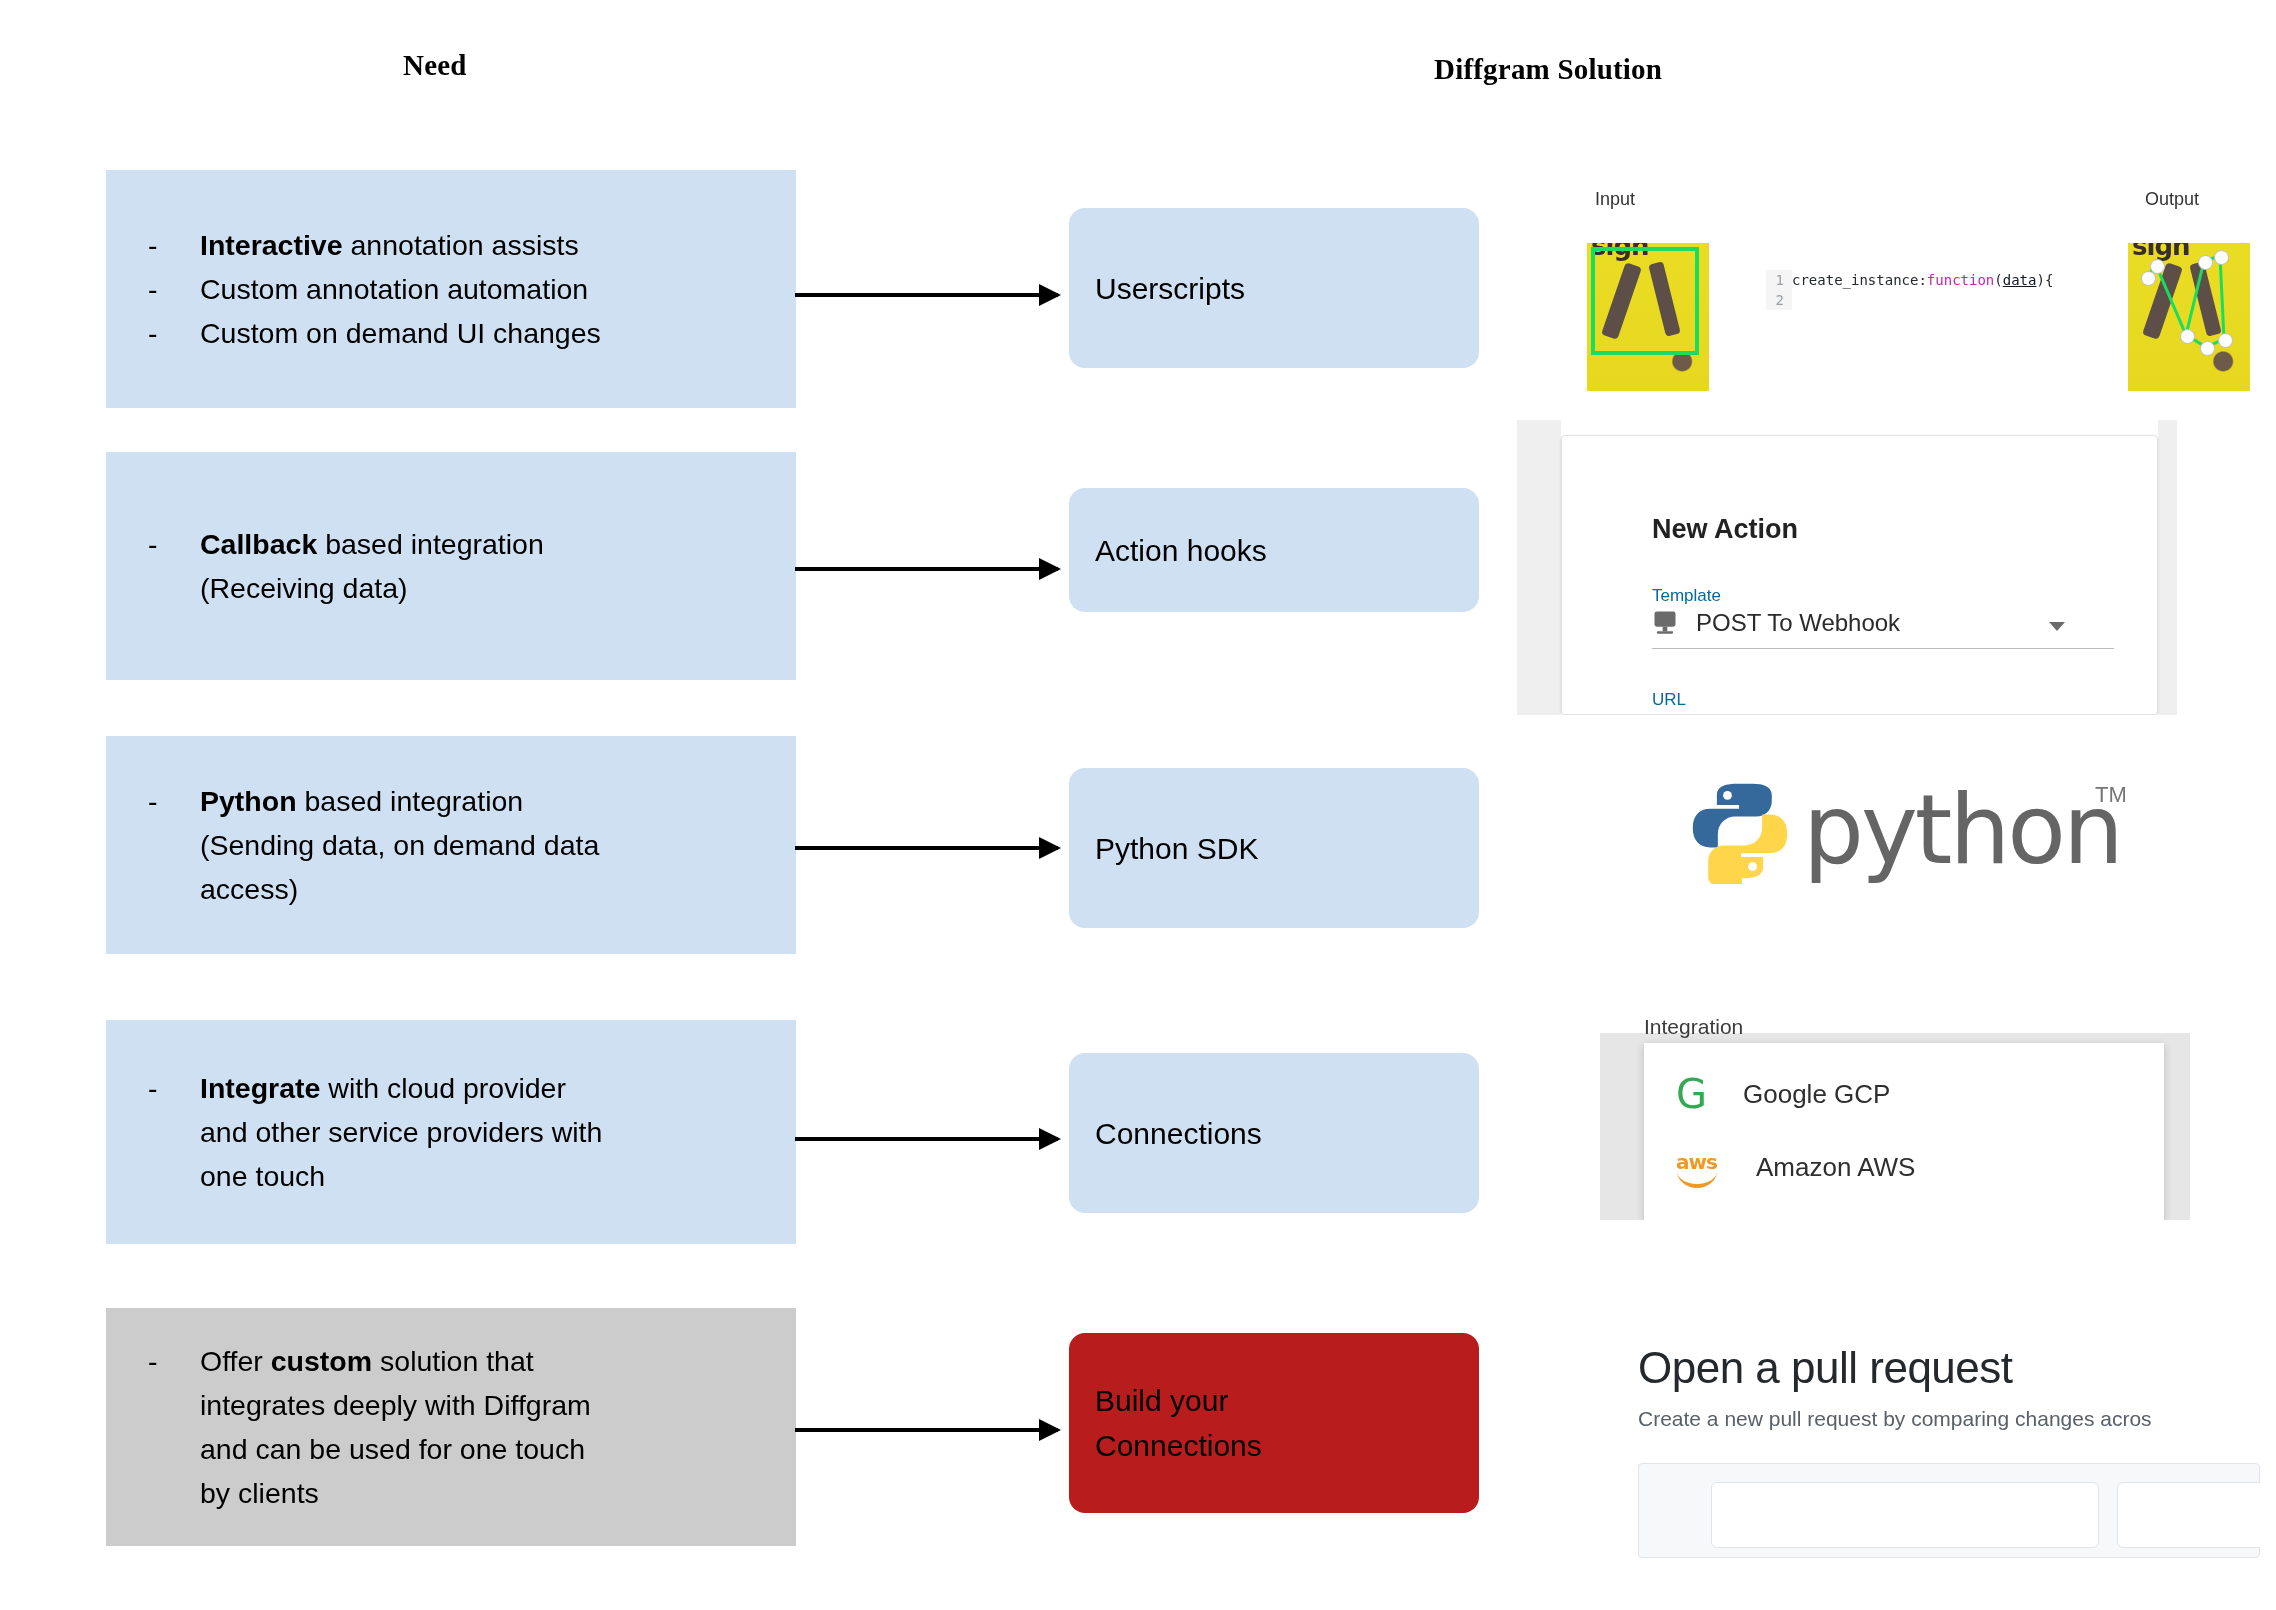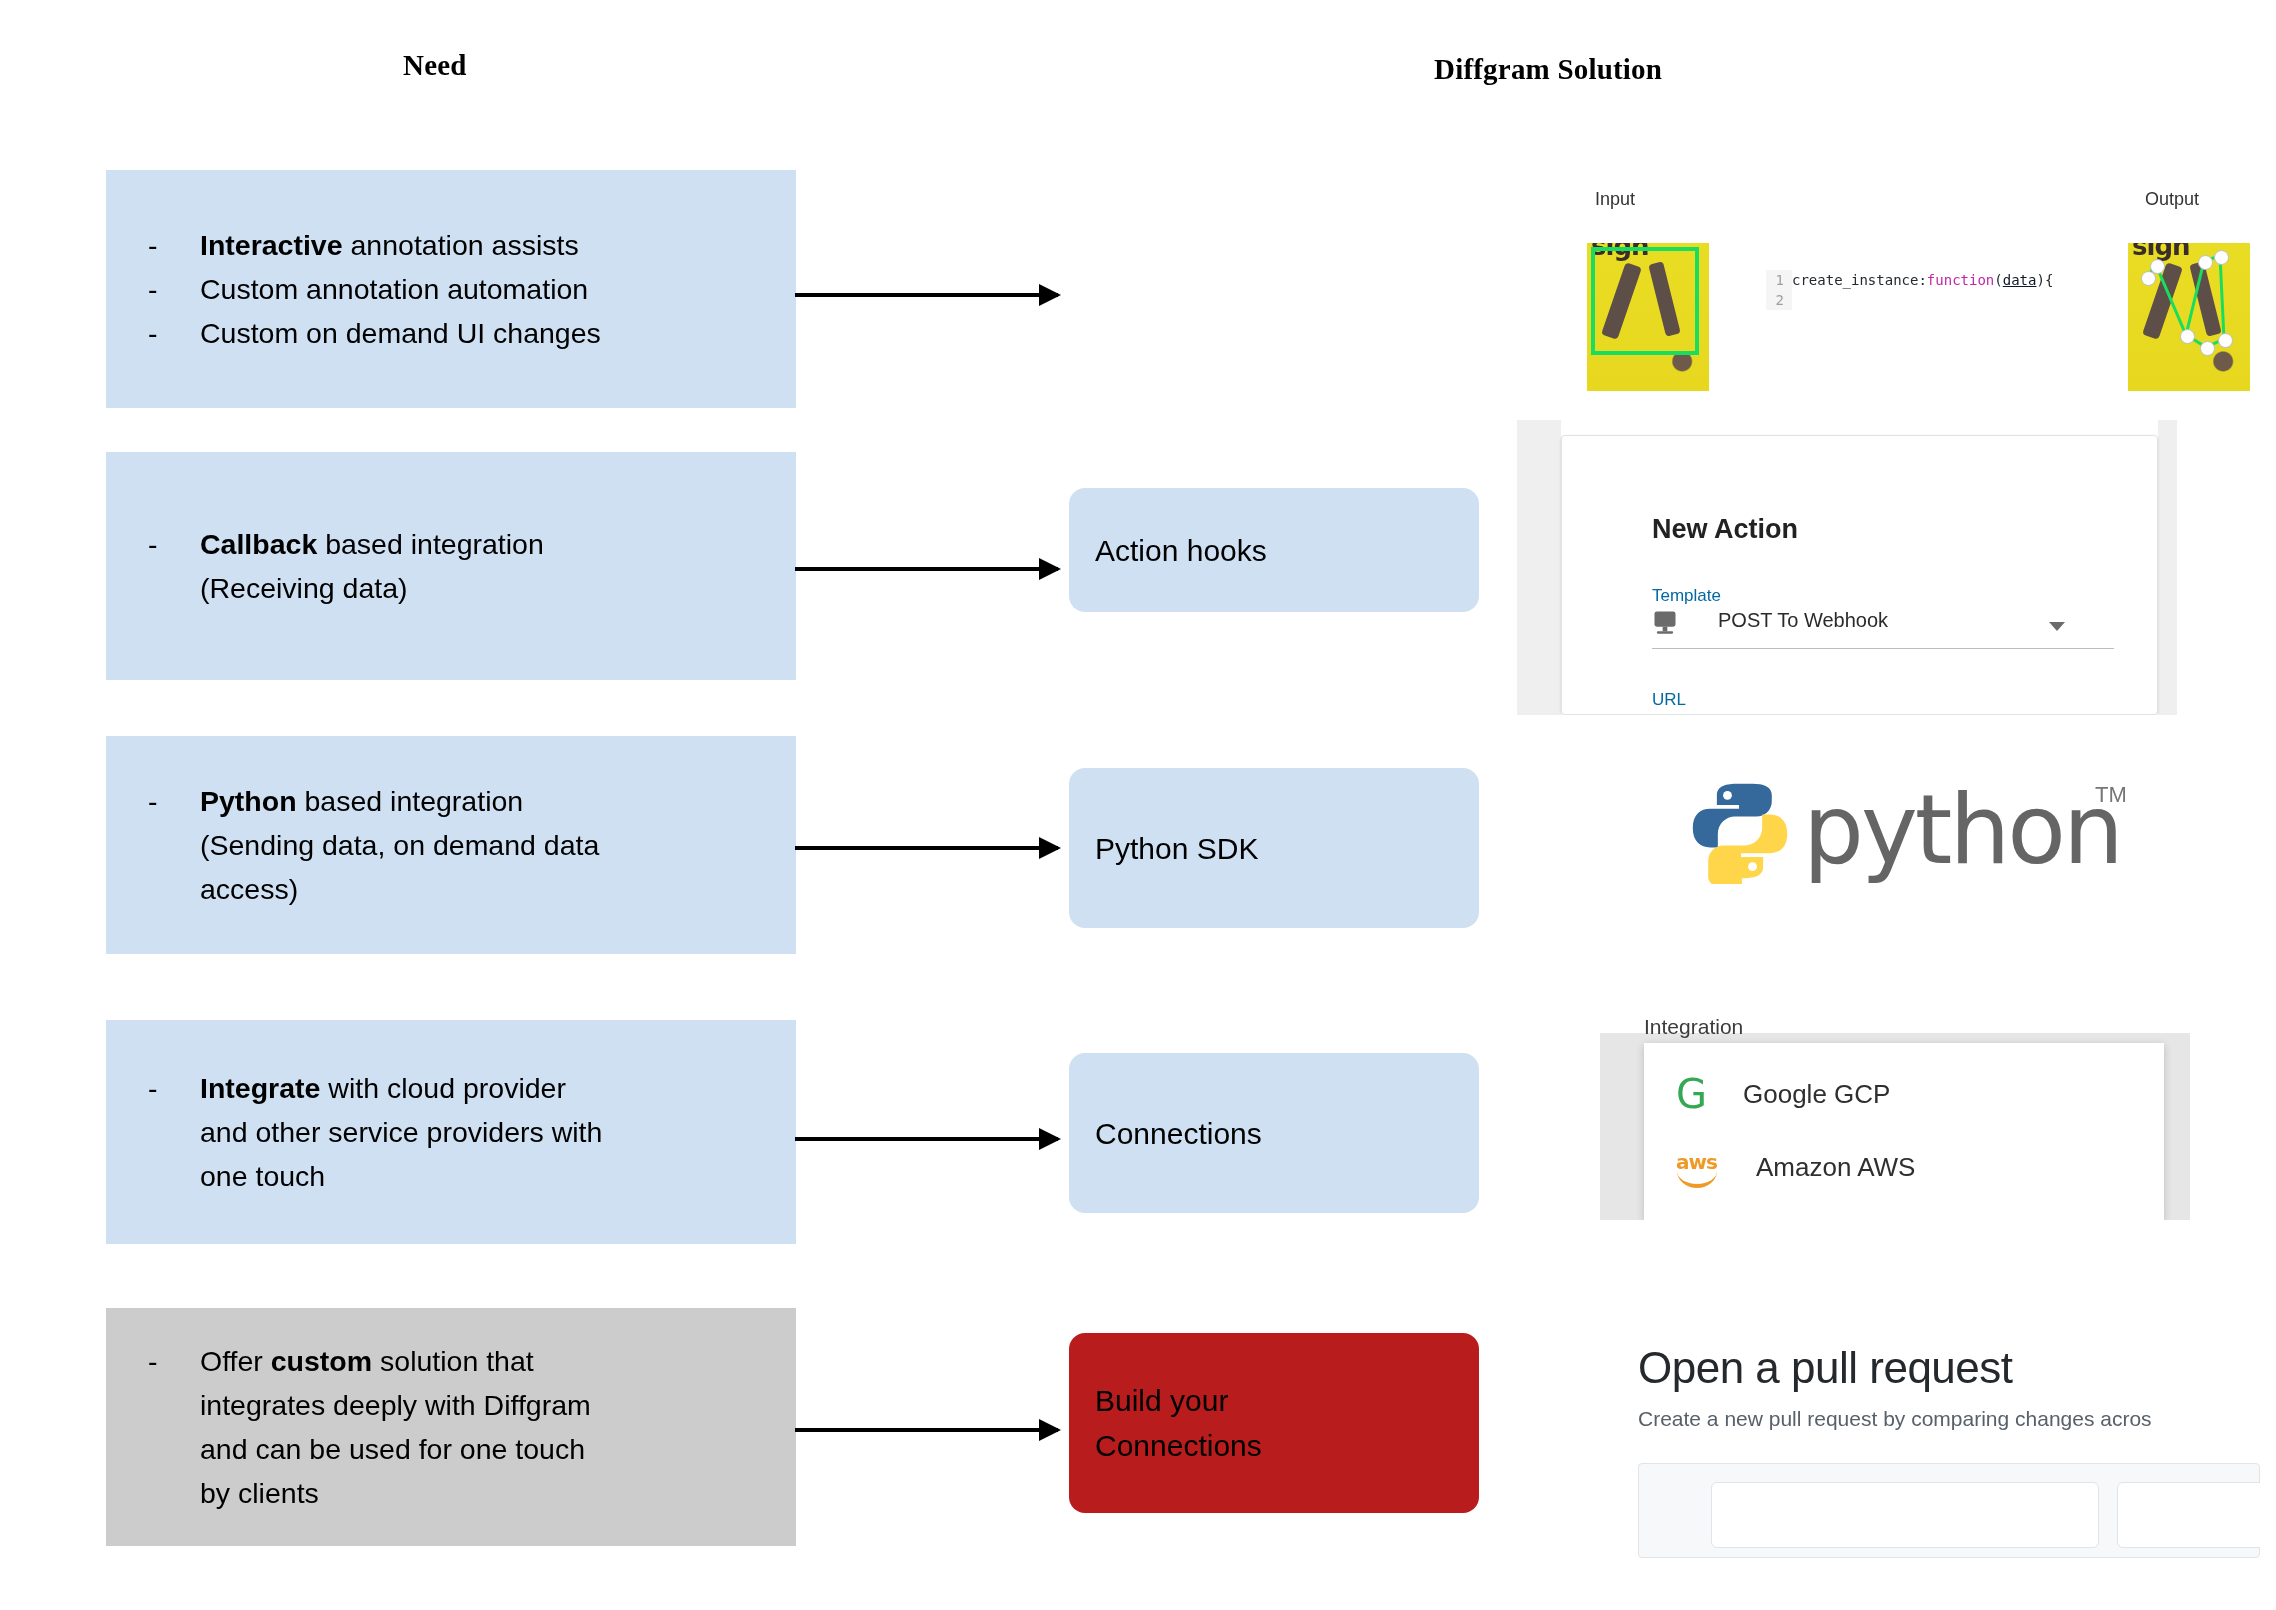--- a/index.html
+++ b/index.html
@@ -149,21 +149,21 @@
   .action-card{
     position:absolute;left:44px;top:15px;width:597px;height:280px;
     background:#fff;border:1px solid #e3e3e3;border-radius:4px;
     box-shadow:0 1px 3px rgba(0,0,0,.12);
     box-sizing:border-box;
   }
   #action-title{position:absolute;left:90px;top:78px;font-size:27px;font-weight:bold;color:#222;}
   .fld-label{position:absolute;font-size:17px;color:#0369a1;}
   #lbl-template{left:90px;top:150px;}
   #lbl-url{left:90px;top:254px;}
-  #val-template{position:absolute;left:134px;top:173px;font-size:20px;color:#2b2b2b;margin-left:22px;}
+  #val-template{position:absolute;left:134px;top:173px;font-size:24px;color:#2b2b2b;}
   #val-url{position:absolute;left:90px;top:275px;font-size:24px;color:#2b2b2b;}
   .fld-rule{position:absolute;left:90px;width:462px;height:1px;background:#bdbdbd;}
   #rule-template{top:212px;}
   .monitor-ic{position:absolute;left:89px;top:172px;width:28px;height:28px;}
   .caret{
     position:absolute;right:92px;top:186px;width:0;height:0;
     border-left:8px solid transparent;border-right:8px solid transparent;border-top:9px solid #6b6b6b;
   }
 
   
@@ -237,20 +237,23 @@
         <span class="dash">-</span>
         <span class="txt">Custom annotation automation</span>
       </li>
       <li>
         <span class="dash">-</span>
         <span class="txt">Custom on demand UI changes</span>
       </li>
     </ul>
   </div>
   <div class="arrow" style="left:795px;top:293px;width:263px;"></div>
+  <div class="sol-box" style="top:208px;height:160px;">
+    <span class="sol-label">Userscripts</span>
+  </div>
 
   <div id="mock-userscripts">
     <div class="io-cap" id="cap-input">Input</div>
     <div class="io-cap" id="cap-output">Output</div>
 
     <div class="photo" id="photo-in">
       <div class="topword">sign</div>
       <div class="vstroke v-left"></div>
       <div class="vstroke v-right"></div>
       <div class="bbox"></div>

